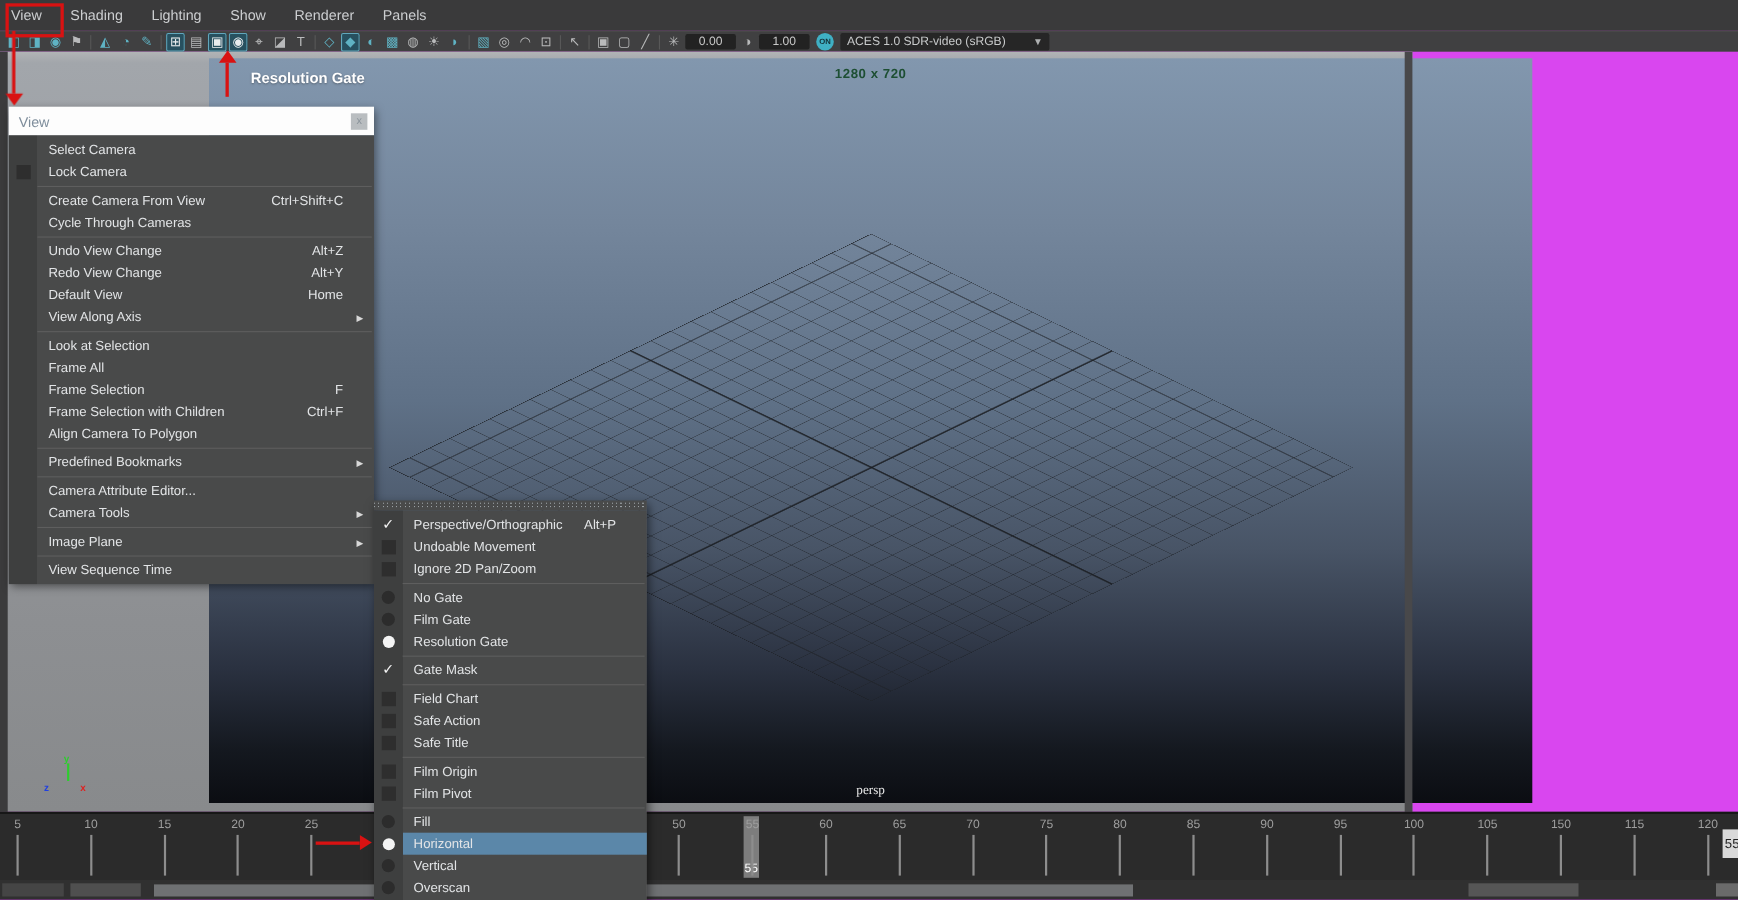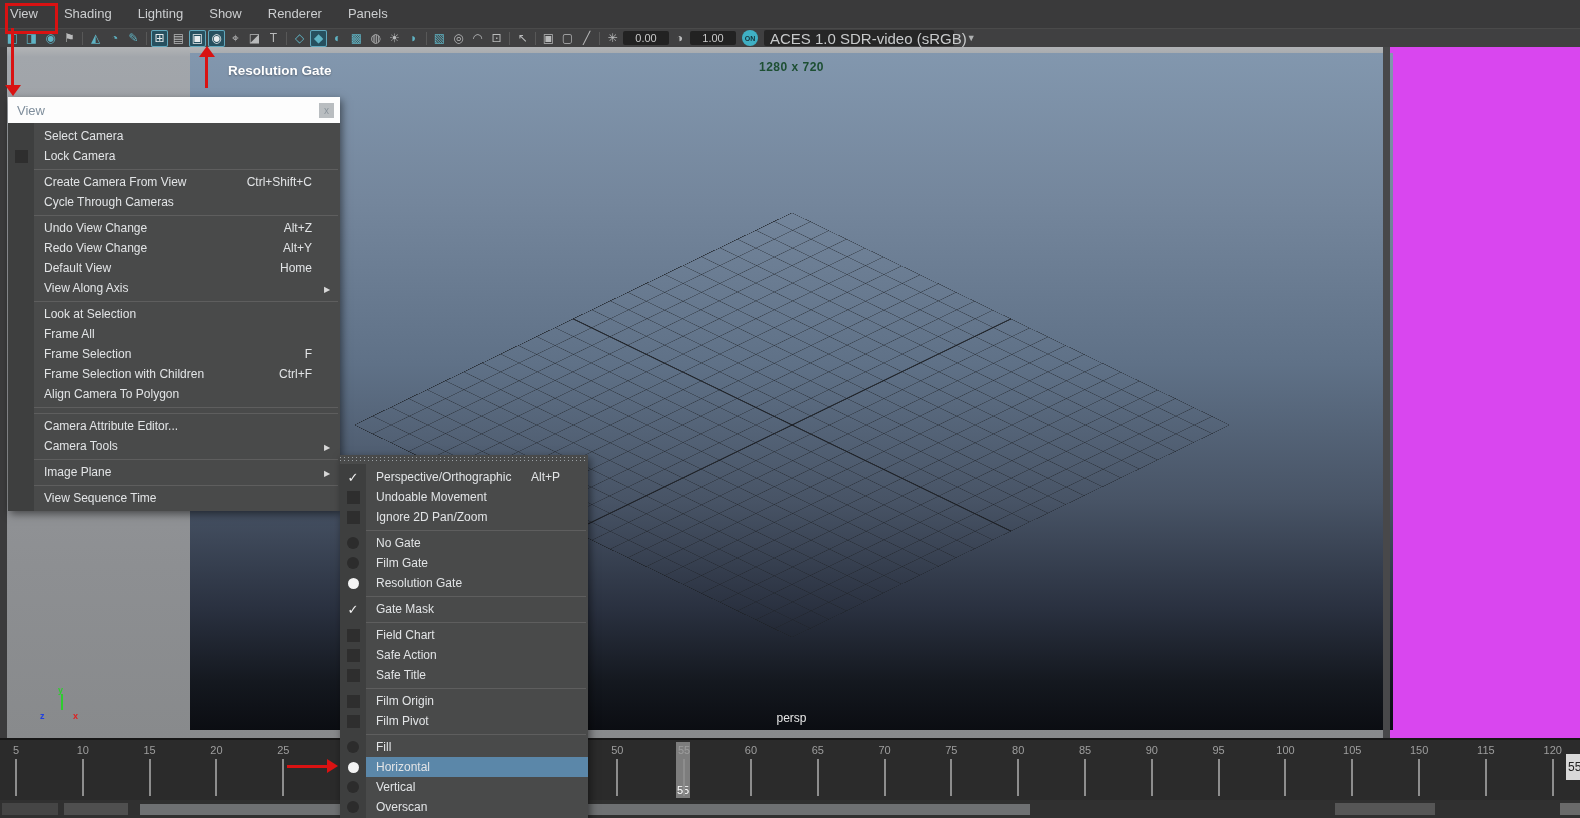--- a/index.html
+++ b/index.html
@@ -24,43 +24,43 @@
   .tbi.active{background:#27505f;box-shadow:0 0 0 1px #61a7bc inset;}
   .tbi.sep{width:5px;background:none;box-shadow:none;}
   .tbi.sep::before{content:"";width:1px;height:13px;background:#585858;display:block;}
   .tb-field{width:46px;height:14px;background:#222;color:#c9c9c9;font-size:11px;
             display:flex;align-items:center;justify-content:center;border-radius:2px;flex:0 0 auto;}
   .tb-on{width:16px;height:16px;border-radius:50%;background:#3fb0c4;color:#143239;
          font-size:7px;font-weight:bold;display:flex;align-items:center;justify-content:center;
          margin:0 4px;flex:0 0 auto;}
   .tb-dd{width:178px;height:16px;background:#262626;border-radius:2px;display:flex;
          align-items:center;justify-content:space-between;padding:0 6px;flex:0 0 auto;}
-  .tb-dd .dd-text{color:#c8cacb;font-size:15px;white-space:nowrap;}
+  .tb-dd .dd-text{color:#c8cacb;font-size:11px;white-space:nowrap;}
   .tb-dd .dd-arrow{color:#aeb0b1;font-size:9px;}
 
   
-  .viewport{position:absolute;left:0;top:47px;width:1390px;height:691px;
+  .viewport{position:absolute;left:0;top:47px;width:1284px;height:691px;
             background:linear-gradient(180deg,#b2b4b6 0,#a2a6ab 10px,#97999d 45%,#8d8f92 75%,#888a8c 100%);}
   .vp-left-edge{position:absolute;left:0;top:0;width:7px;height:100%;background:#3b3b3c;}
   .vp-right-edge{position:absolute;right:0;top:0;width:7px;height:100%;background:#48484a;}
   .gate{position:absolute;left:190px;top:6px;width:1203px;height:677px;overflow:hidden;
         background:linear-gradient(180deg,#8297ae 0%,#74869c 22%,#5f7187 46%,#485466 66%,#2a3140 82%,#14181f 93%,#0b0d12 100%);}
   .grid-plane{position:absolute;left:50%;top:372px;width:620px;height:620px;
               margin:-310px 0 0 -310px;
               transform:rotateX(61deg) rotateZ(45deg);
               background-image:
                 repeating-linear-gradient(0deg,rgba(30,33,38,.55) 0 1px,transparent 1px 25.83px),
                 repeating-linear-gradient(90deg,rgba(30,33,38,.55) 0 1px,transparent 1px 25.83px);
               box-shadow:inset 0 0 0 1px rgba(30,33,38,.55);}
   .grid-axis-h{position:absolute;left:0;right:0;top:50%;height:2px;margin-top:-1px;background:rgba(24,27,31,.75);}
   .grid-axis-v{position:absolute;top:0;bottom:0;left:50%;width:2px;margin-left:-1px;background:rgba(24,27,31,.75);}
   .res-label{position:absolute;left:0;top:7px;width:100%;text-align:center;
              color:#1d4f33;font-size:12px;font-weight:bold;letter-spacing:.5px;}
   .persp-label{position:absolute;left:0;top:658px;width:100%;text-align:center;
-               color:#e7e7e7;font-size:12px;}
+               color:#e7e7e7;font-size:12px;font-family:Liberation Serif, serif;}
   .axis-gizmo{position:absolute;left:22px;top:638px;width:50px;height:40px;}
   .axis-gizmo .ax{position:absolute;font-size:9px;font-weight:bold;}
   .ax-y{left:36px;top:0;color:#2ecc2e;}
   .ax-x{left:51px;top:26px;color:#e02020;}
   .ax-z{left:18px;top:26px;color:#2040e0;}
   .ax-line{position:absolute;width:2px;background:#2ecc2e;}
   .ax-ly{left:39px;top:9px;height:16px;}
   .ax-lx{left:42px;top:24px;width:12px;height:2px;background:#e02020;transform:rotate(18deg);}
   .ax-lz{left:28px;top:24px;width:13px;height:2px;background:#2040e0;transform:rotate(-20deg);}
 
@@ -433,20 +433,26 @@
           <span class="lead"></span>
           <span class="lbl">Align Camera To Polygon</span>
           <span class="sc"></span>
           <span class="arr"></span>
         </div>
         <div class="mi sep">
           <span class="lead"></span>
 
           <span class="arr"></span>
         </div>
+        <div class="mi">
+          <span class="lead"></span>
+          <span class="lbl">Predefined Bookmarks</span>
+          <span class="sc"></span>
+          <span class="arr sub"></span>
+        </div>
         <div class="mi sep">
           <span class="lead"></span>
 
           <span class="arr"></span>
         </div>
         <div class="mi">
           <span class="lead"></span>
           <span class="lbl">Camera Attribute Editor...</span>
           <span class="sc"></span>
           <span class="arr"></span>

